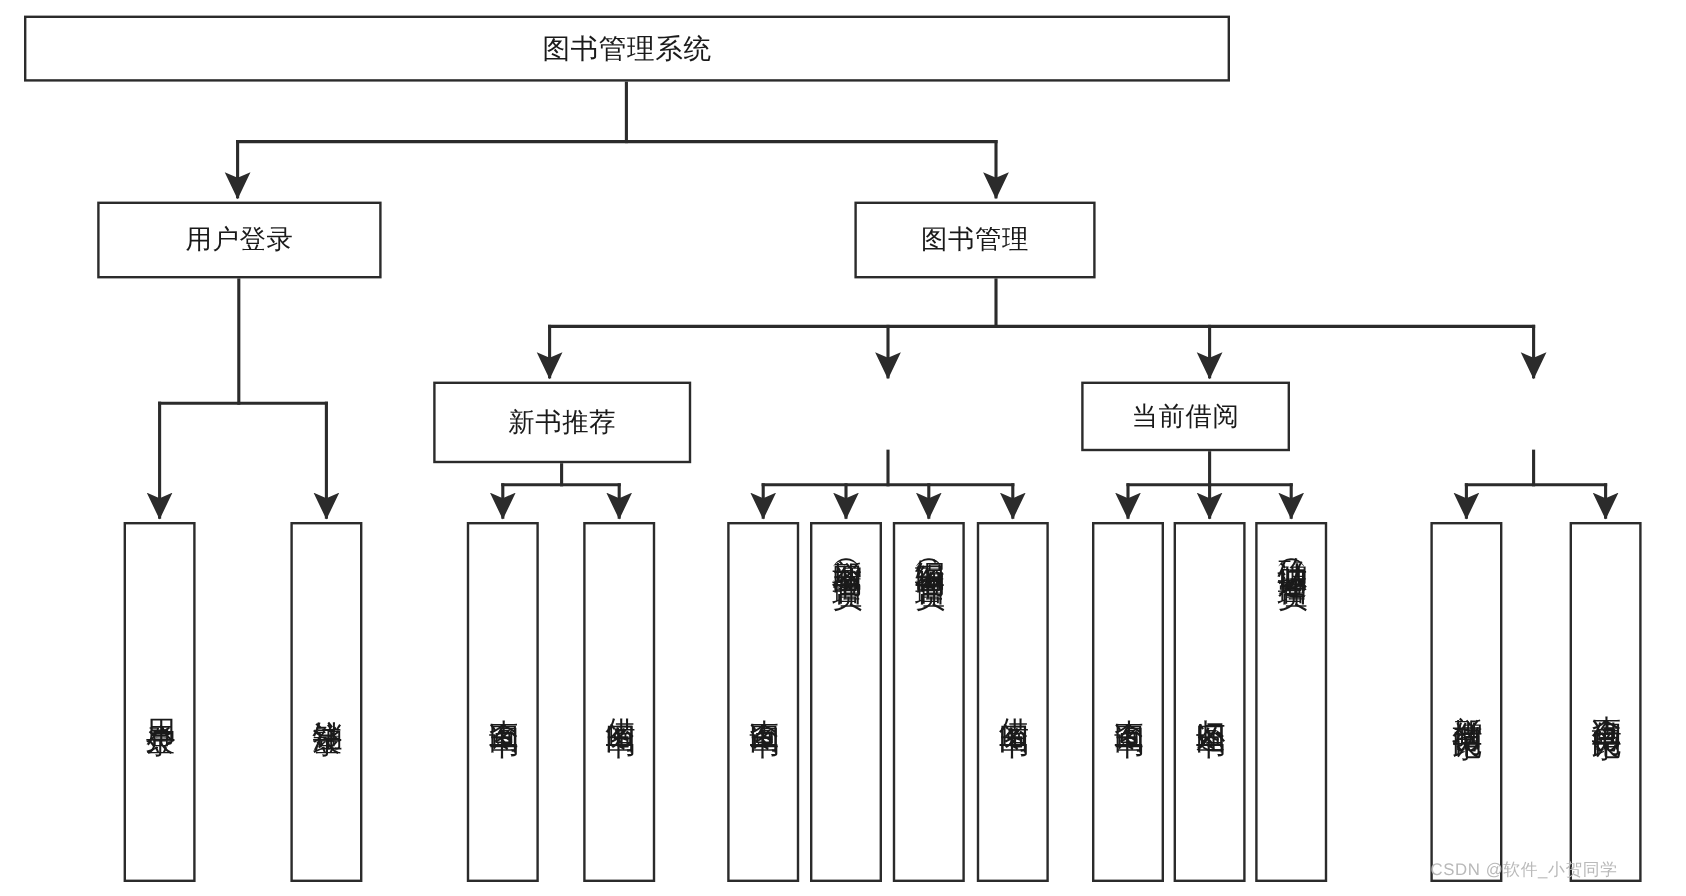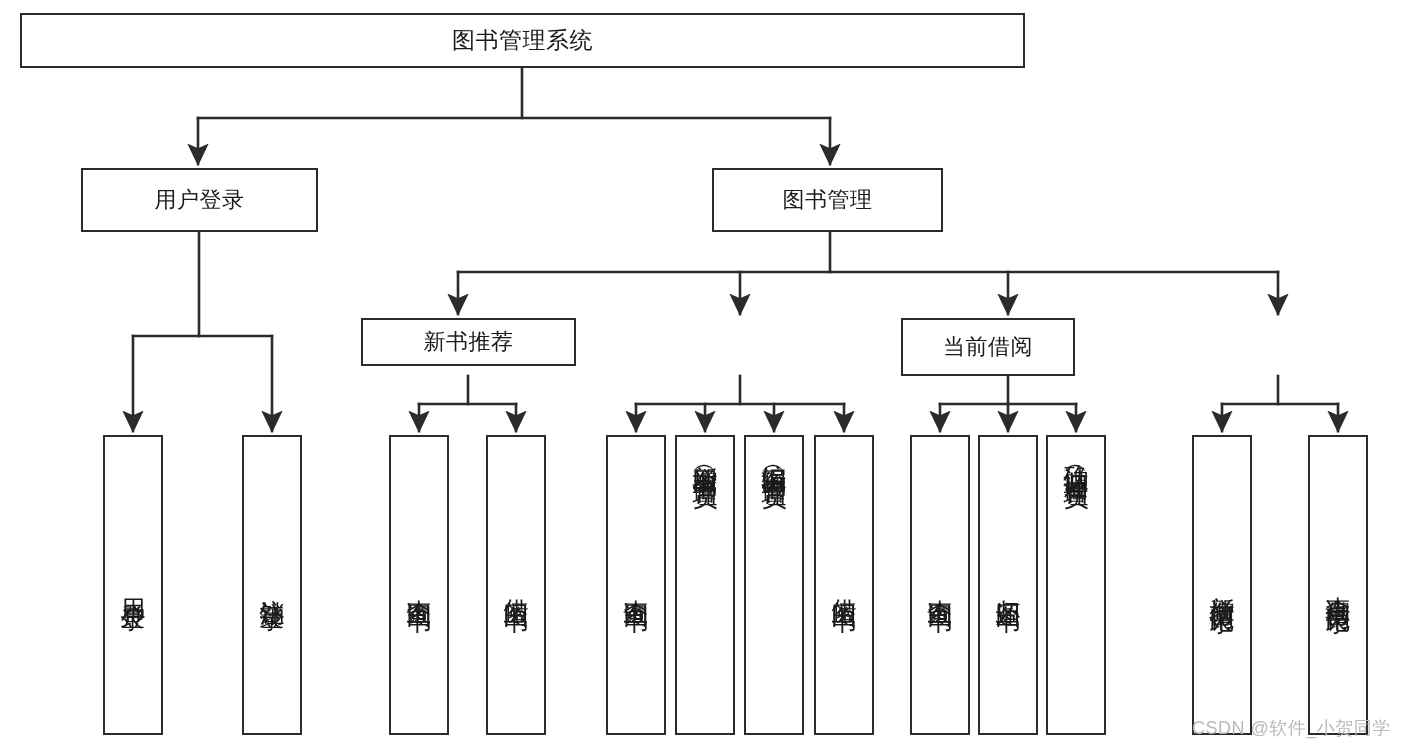--- a/index.html
+++ b/index.html
@@ -62,21 +62,21 @@
     line-height: 1.0;
     letter-spacing: 3px;
     white-space: nowrap;
   }
   .node.v.mid {
     align-items: center;
     padding-top: 0;
   }
   .watermark {
     position: absolute;
-    font-size: 18px;
+    font-size: 14px;
     color: #b9b9b9;
     white-space: nowrap;
     letter-spacing: 0.5px;
   }
 </style>
 </head>
 <body>
 
 <div id="canvas">
 
@@ -133,25 +133,25 @@
     </g>
   </svg>
 
   <div class="node h root" style="left:20px; top:13px; width:1005px; height:55px;">
     <span class="lbl">图书管理系统</span>
   </div>
 
   <div class="node h" style="left:81px; top:168px; width:237px; height:64px;">
     <span class="lbl">用户登录</span>
   </div>
-  <div class="node h" style="left:712px; top:168px; width:231px; height:64px;">
+  <div class="node h" style="left:712px; top:168px; width:201px; height:64px;">
     <span class="lbl">图书管理</span>
   </div>
 
-  <div class="node h" style="left:361px; top:318px; width:215px; height:48px;">
+  <div class="node h" style="left:361px; top:318px; width:215px; height:68px;">
     <span class="lbl">新书推荐</span>
   </div>
   <div class="node h" style="left:901px; top:318px; width:174px; height:58px;">
     <span class="lbl">当前借阅</span>
   </div>
 
   <div class="node v mid" style="left:103px; top:435px; width:60px; height:300px;">
     <span class="lbl">用户登录</span>
   </div>
   <div class="node v mid" style="left:242px; top:435px; width:60px; height:300px;">

